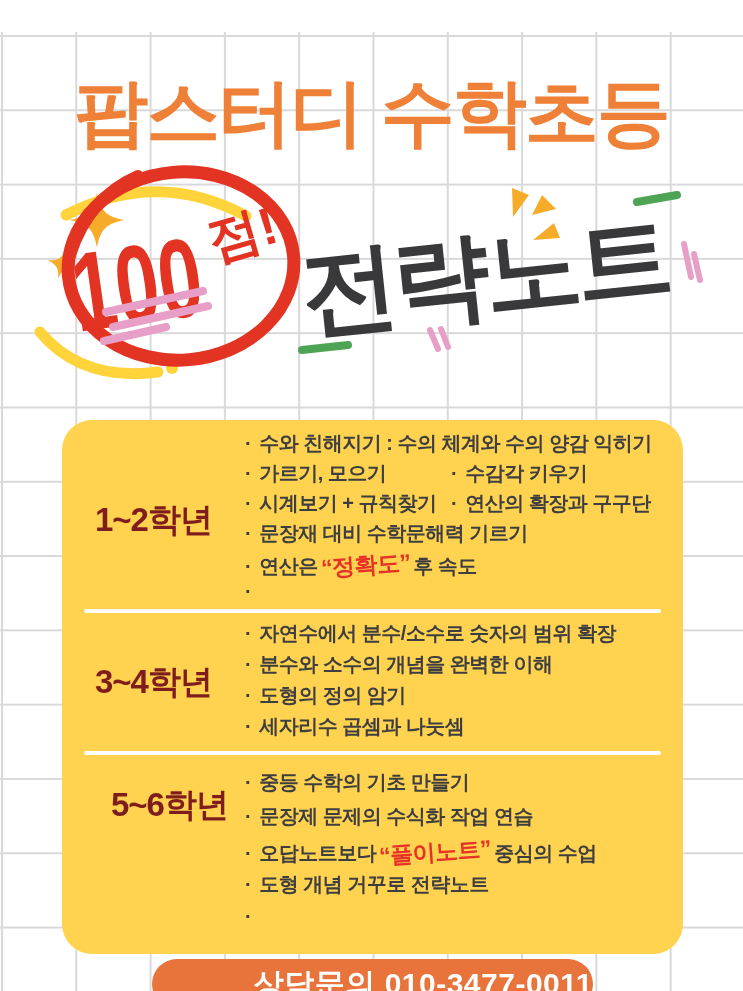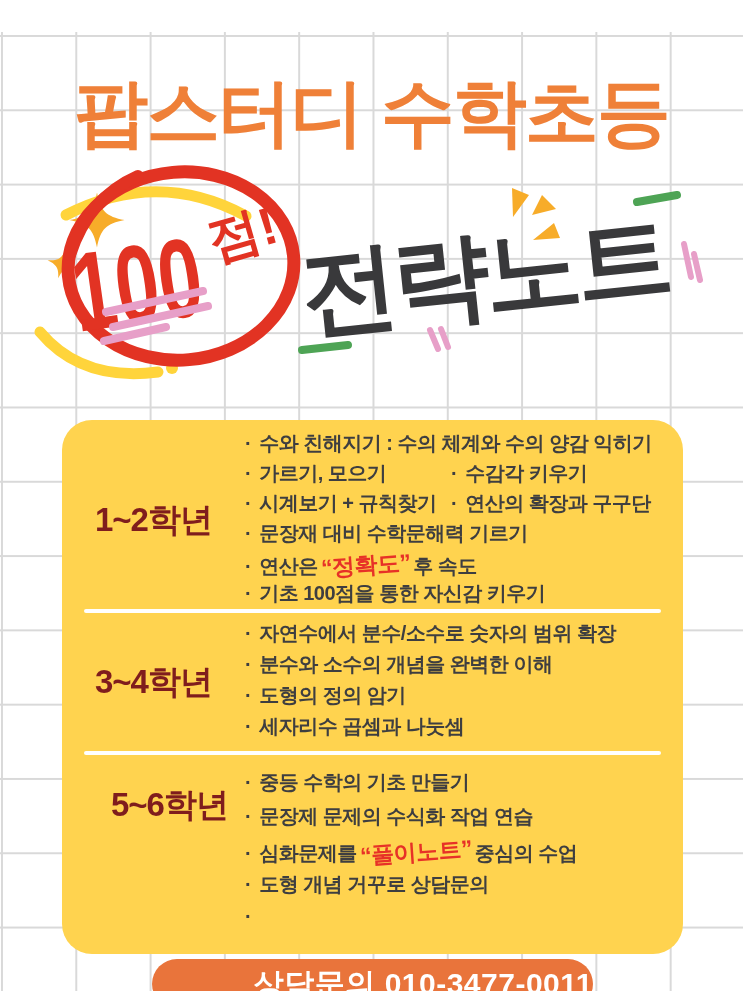--- a/index.html
+++ b/index.html
@@ -155,21 +155,20 @@
           <span>문장재 대비 수학문해력 기르기</span>
         </li>
         <li>
           <span class="bullet">·</span>
           <span>연산은</span>
           <span class="accent">“정확도”</span>
           <span>후 속도</span>
         </li>
         <li>
           <span class="bullet">·</span>
-          <span>기초 100점을 통한 자신감 키우기</span>
         </li>
       </ul>
     </div>
 
     <div class="divider"></div>
 
     <div class="sec s2">
       <div class="sec-label">3~4학년</div>
       <ul class="sec-list">
         <li>
@@ -199,27 +198,27 @@
         <li>
           <span class="bullet">·</span>
           <span>중등 수학의 기초 만들기</span>
         </li>
         <li>
           <span class="bullet">·</span>
           <span>문장제 문제의 수식화 작업 연습</span>
         </li>
         <li>
           <span class="bullet">·</span>
-          <span>심화문제를</span>
+          <span>오답노트보다</span>
           <span class="accent">“풀이노트”</span>
           <span>중심의 수업</span>
         </li>
         <li>
           <span class="bullet">·</span>
-          <span>도형 개념 거꾸로 상담문의</span>
+          <span>도형 개념 거꾸로 전략노트</span>
         </li>
         <li>
           <span class="bullet">·</span>
         </li>
       </ul>
     </div>
 
   </section>
 
   <div class="contact">

